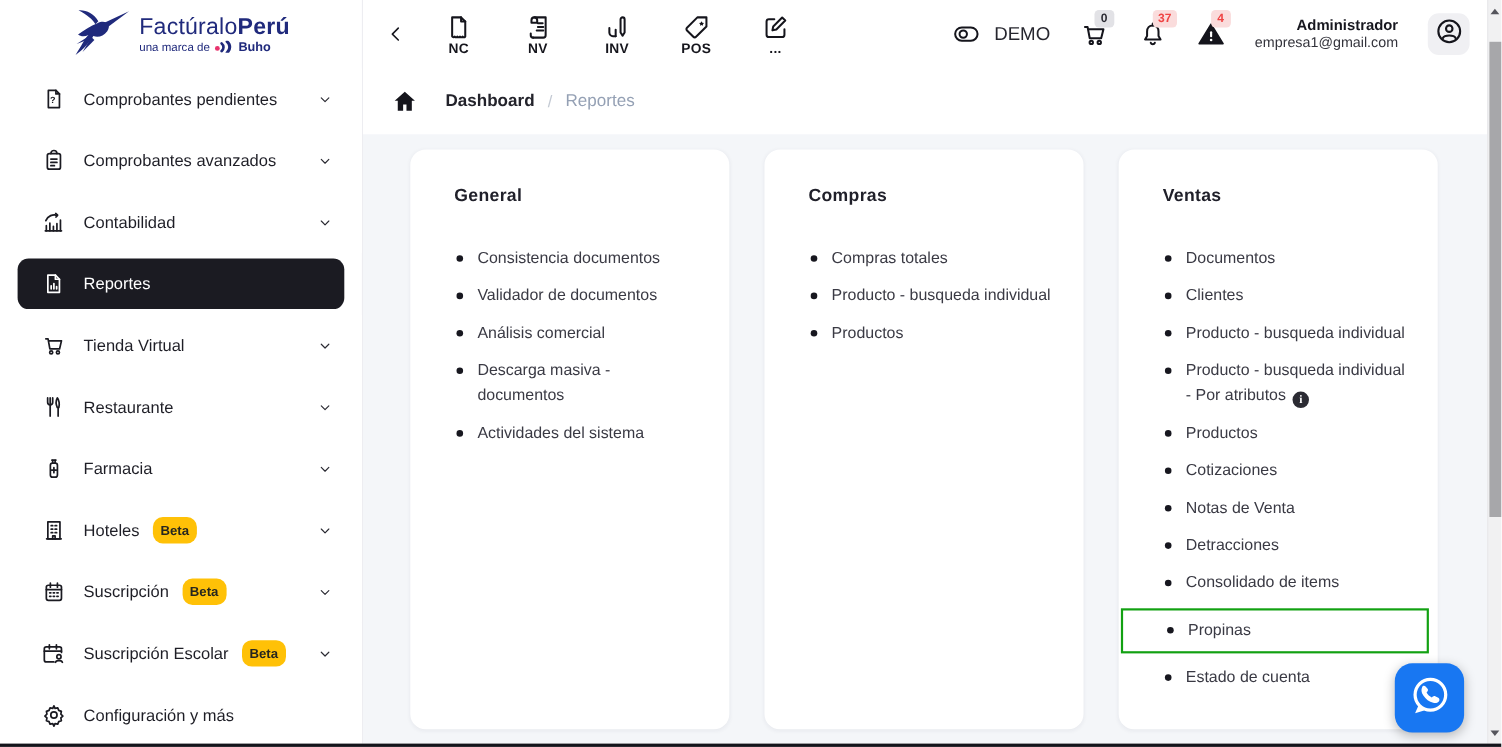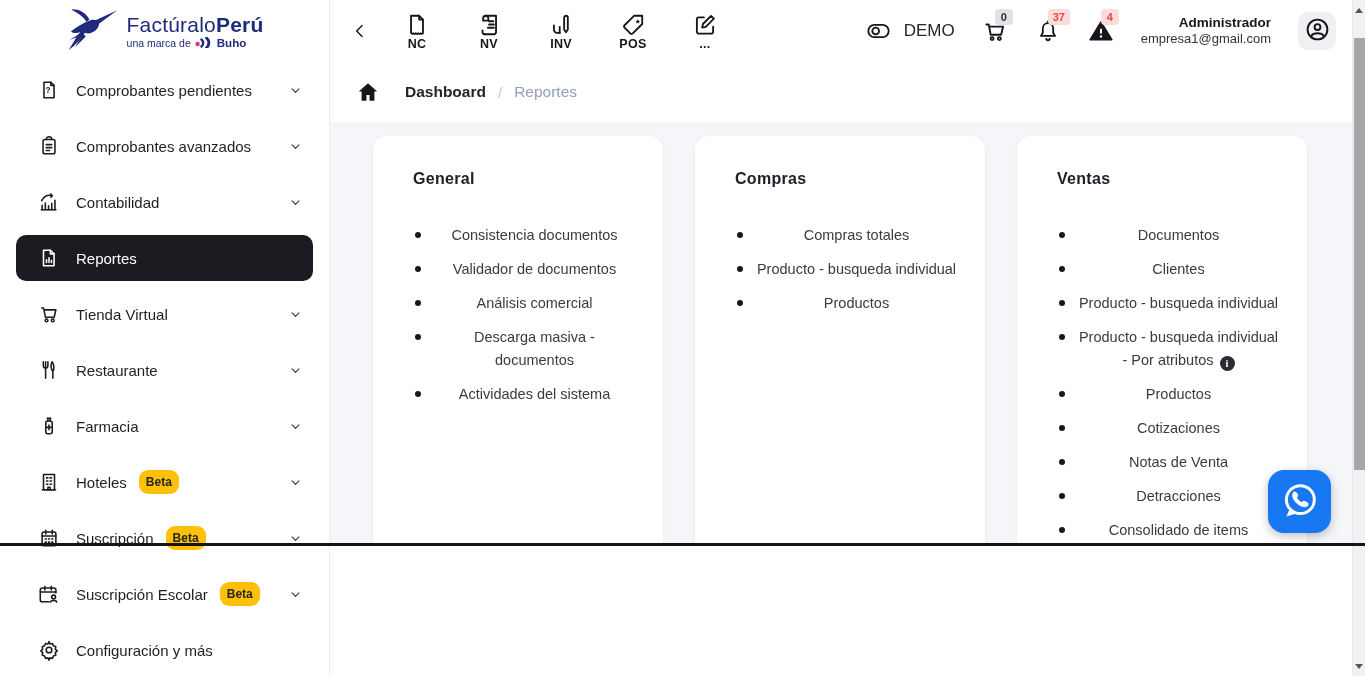--- a/index.html
+++ b/index.html
@@ -4,21 +4,21 @@
 <style>
   * { margin:0; padding:0; box-sizing:border-box; }
   html,body { width:1365px; height:679px; overflow:hidden; background:#fff;
               font-family:"Liberation Sans", sans-serif; }
   :root{
     --brand_navy:#202a7c; --accent_pink:#e8336d; --accent_green:#12a112;
     --active_item_bg:#1b1b22; --badge_gray_bg:#e2e2e6; --badge_red_bg:#fadcdc;
     --badge_red_text:#ef4444; --beta_bg:#ffc107; --whatsapp_blue:#1877f2;
     --content_bg:#f4f6f9;
   }
-  .app { position:relative; width:1365px; height:546px; }
+  .app { position:relative; width:1365px; height:679px; }
 
   
   .sidebar { position:absolute; left:0; top:0; width:330px; height:676px; background:#fff;
              border-right:1px solid #ededf1; z-index:3; overflow:hidden; }
   .logo-area { height:62px; display:flex; align-items:center; justify-content:center; gap:7px; cursor:pointer; }
   .logo-bird { width:54px; height:48px; color:var(--brand_navy); }
   .logo-bird svg { width:100%; height:100%; }
   .logo-text-block { display:flex; flex-direction:column; align-items:flex-start; }
   .logo-line1 { font-size:21px; color:var(--brand_navy); font-weight:500; letter-spacing:.2px; line-height:22px;}
   .logo-line1 b { font-weight:800; }
@@ -75,21 +75,21 @@
   .bc-current { font-size:15.5px; color:#23232b; font-weight:700; cursor:pointer; }
   .bc-sep { margin:0 12px; color:#c3c9d3; font-size:15px; }
   .bc-link { font-size:15.5px; color:#94a0b4; cursor:default; }
 
   
   .content { position:absolute; left:330px; top:122px; right:13px; bottom:3px; background:var(--content_bg);
              padding:14px 0 0 43px; display:flex; gap:32px; overflow:hidden; }
   .card { width:290px; height:527px; background:#fff; border-radius:14px;
           box-shadow:0 1px 4px rgba(30,30,60,.06); padding:34px 28px 0 40px; flex:none; }
   .card-title { font-size:16px; font-weight:700; color:#20202a; letter-spacing:.3px; }
-  .card-list { list-style:none; margin-top:36px;text-align:center; }
+  .card-list { list-style:none; margin-top:36px; }
   .card-list li { position:relative; padding-left:21px; font-size:14.5px; color:#3a3a44;
                   line-height:23px; margin-bottom:11px; cursor:pointer; }
   .card-list li::before { content:""; position:absolute; left:2px; top:8px; width:6px; height:6px;
                   border-radius:50%; background:#17171f; }
   .card-list li.highlighted { border:2px solid var(--accent_green); margin-left:-38px; margin-right:-20px;
                   padding:7px 0 7px 59px; }
   .card-list li.highlighted::before { left:40px; top:15px; }
   .info-badge { display:inline-flex; width:15px; height:15px; border-radius:50%; background:#2b2b33;
                 color:#fff; font-size:10.5px; font-weight:700; align-items:center; justify-content:center;
                 vertical-align:-2px; margin-left:6px; font-family:"Liberation Serif", serif; }

